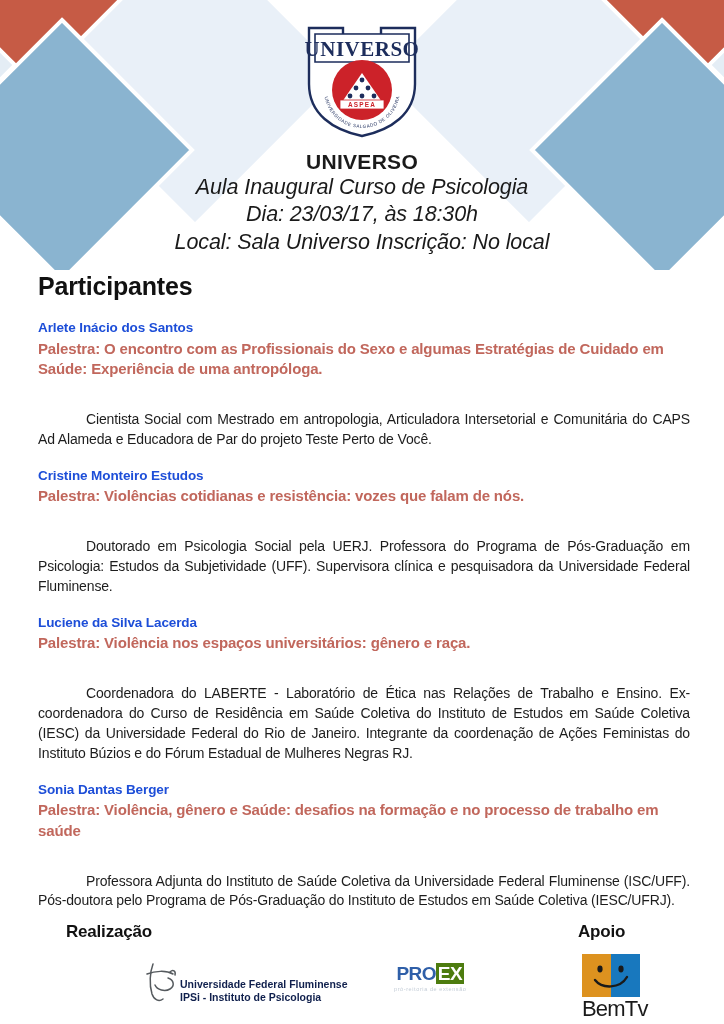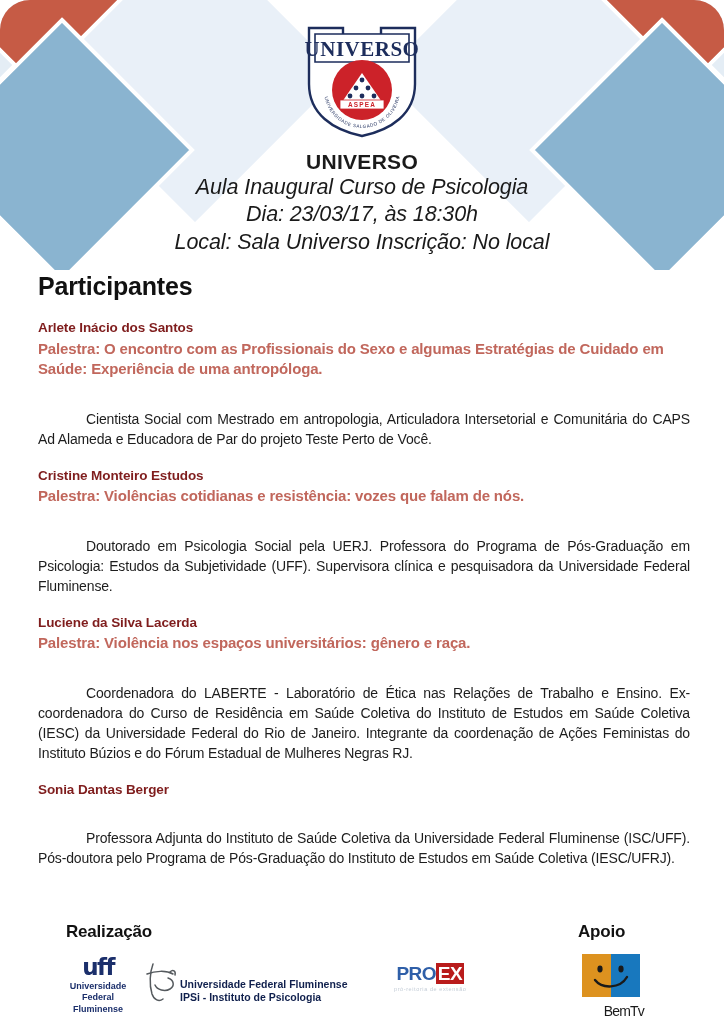--- a/index.html
+++ b/index.html
@@ -11,21 +11,20 @@
   body {
     font-family: "Liberation Sans", sans-serif;
   }
   .page {
     position: relative;
     width: 724px;
     height: 1024px;
     overflow: hidden;
     background: #ffffff;
     margin: 0 auto;
-    border-radius: 30px;
   }
 
   
   .deco {
     position: absolute;
     top: 0;
     left: 0;
     width: 724px;
     height: 270px;
     overflow: hidden;
@@ -78,21 +77,21 @@
     font-size: 25px;
     font-weight: bold;
     color: #111111;
     margin: 0 0 18px 0;
     letter-spacing: -0.2px;
   }
   .speaker { margin-bottom: 17px; }
   .speaker-name {
     font-size: 13.5px;
     font-weight: bold;
-    color: #7f1d1d;
+    color: #1d4ed8;
     line-height: 1.38;
     letter-spacing: -0.1px;
   }
   .speaker-talk {
     font-size: 15px;
     font-weight: bold;
     color: #c1675c;
     line-height: 1.38;
     letter-spacing: -0.15px;
     margin-top: 1px;
@@ -189,21 +188,21 @@
   }
   .proex-mark {
     font-size: 19px;
     font-weight: bold;
     letter-spacing: -0.6px;
     line-height: 1;
   }
   .proex-pro { color: #2f5fa8; }
   .proex-ex {
     color: #ffffff;
-    background: #b91c1c;
+    background: #4d7c0f;
     padding: 0 2px;
   }
   .proex-sub {
     font-size: 5.5px;
     color: #c3ccd6;
     letter-spacing: 0.6px;
     margin-top: 3px;
     white-space: nowrap;
   }
 
@@ -213,24 +212,24 @@
     left: 582px;
     top: 0px;
     width: 62px;
   }
   .bemtv-face {
     width: 58px;
     height: 43px;
     display: block;
   }
   .bemtv-name {
-    font-size: 14px;
+    font-size: 22px;
     color: #1a1a1a;
     line-height: 1;
-    margin-top: 7px;
+    margin-top: 1px;
     letter-spacing: -0.8px;
     font-family: "Liberation Sans", sans-serif;
     text-align: right;
   }
 </style>
 </head>
 <body>
 
 <div class="page">
 
@@ -316,38 +315,31 @@
     </div>
 
     <div class="speaker">
       <div class="speaker-name">Luciene da Silva Lacerda</div>
       <div class="speaker-talk">Palestra: Violência nos espaços universitários: gênero e raça.</div>
       <div class="speaker-bio">Coordenadora do LABERTE - Laboratório de Ética nas Relações de Trabalho e Ensino. Ex-coordenadora do Curso de Residência em Saúde Coletiva do Instituto de Estudos em Saúde Coletiva (IESC) da Universidade Federal do Rio de Janeiro. Integrante da coordenação de Ações Feministas do Instituto Búzios e do Fórum Estadual de Mulheres Negras RJ.</div>
     </div>
 
     <div class="speaker">
       <div class="speaker-name">Sonia Dantas Berger</div>
+      <div class="speaker-talk">Palestra: Violência, gênero e Saúde: desafios na formação e no processo de trabalho em saúde</div>
       <div class="speaker-bio">Professora Adjunta do Instituto de Saúde Coletiva da Universidade Federal Fluminense (ISC/UFF). Pós-doutora pelo Programa de Pós-Graduação do Instituto de Estudos em Saúde Coletiva (IESC/UFRJ).</div>
     </div>
   </div>
 
   <div class="footer">
     <div class="footer-label label-realizacao">Realização</div>
     <div class="footer-label label-apoio">Apoio</div>
 
     <div class="logo-row">
 
-      <div class="uff-logo">
-        <div class="uff-mark">uff</div>
-        <div class="uff-sub">
-          <div>Universidade</div>
-          <div>Federal</div>
-          <div>Fluminense</div>
-        </div>
-      </div>
 
       <div class="ipsi-logo">
         <svg width="36" height="46" viewBox="0 0 36 46" xmlns="http://www.w3.org/2000/svg">
           <g fill="none" stroke="#555a5e" stroke-width="1.5" stroke-linecap="round">
             <path d="M9 6 C6 14 5 26 8 36 C10 42 15 44 19 41"></path>
             <path d="M3 16 C11 13 22 12 29 16"></path>
             <path d="M24 20 C30 22 31 28 26 31 C21 34 13 32 11 27"></path>
             <path d="M26 14 C29 11 32 13 31 17"></path>
           </g>
         </svg>

